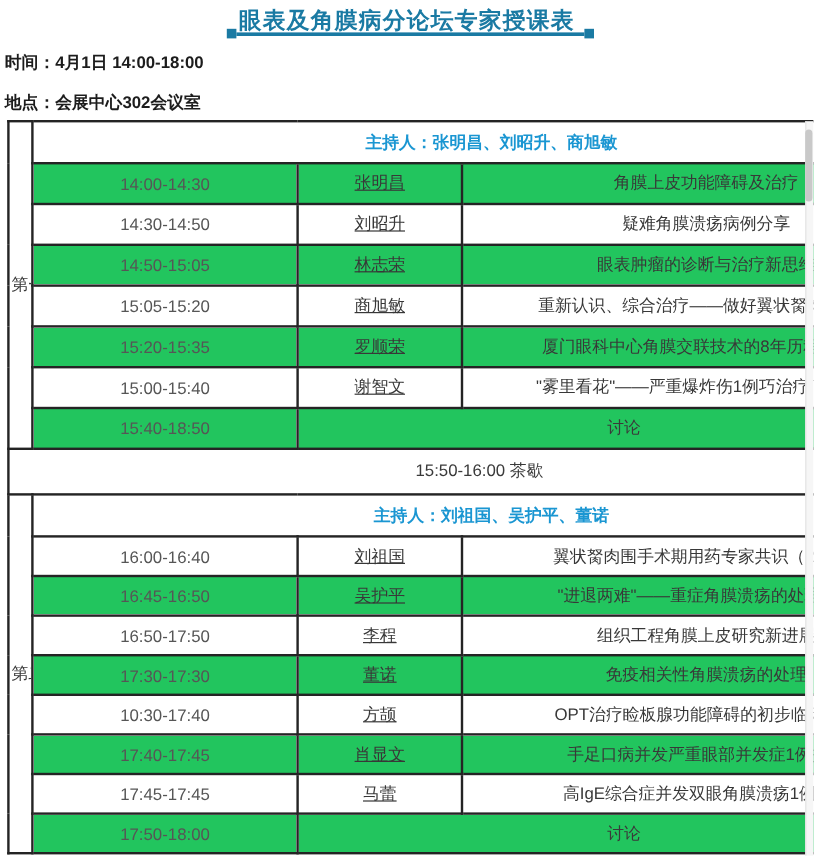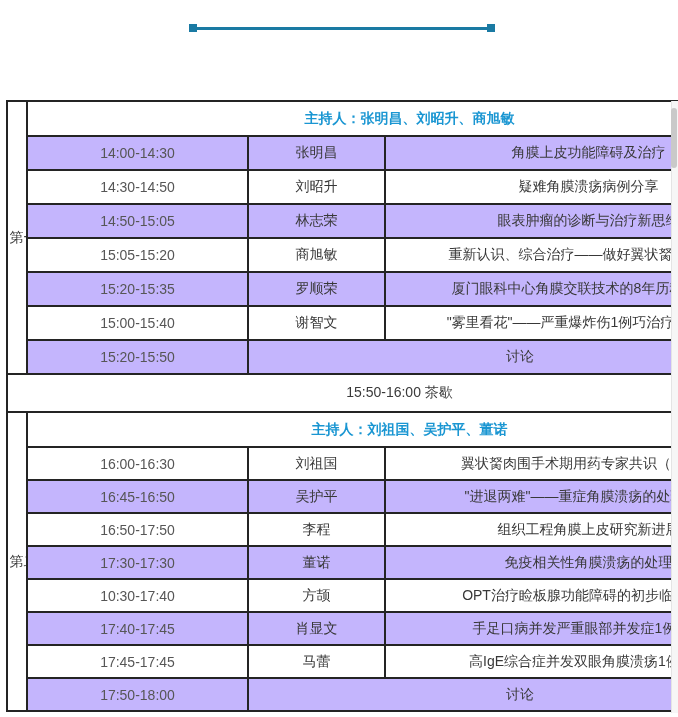--- a/index.html
+++ b/index.html
@@ -35,48 +35,51 @@
     padding:0;overflow:hidden;white-space:nowrap;
   }
   td.host-cell{height:33px;color:#1a96d2;font-weight:bold;background:#fff;}
   td.unit-cell{background:#fff;}
   .unit-vertical{
     width:15px;margin:0 auto;word-break:break-all;
     line-height:33px;font-size:14px;color:#3a3a3a;
   }
   tr.row{height:34px;}
   tr.row2{height:33px;}
-  tr.alt td{background:#c4b5fd;}
+  tr.alt td{background:#22c55e;}
   tr.plain td{background:#ffffff;}
   td.time-cell{color:#565656;}
-  td.speaker-cell{color:#383838;}
+  td.speaker-cell{color:#383838;text-decoration:underline;}
   td.topic-cell{color:#383838;}
   td.discussion-cell{color:#3a3a3a;}
   tr.break-row td{height:36px;background:#fff;color:#3a3a3a;}
   
   .scrollbar-track{
     position:absolute;left:671px;top:101px;width:6px;height:612px;
     background:#f6f6f6;border-left:1px solid #e4e4e4;
   }
   .scrollbar-thumb{
     position:absolute;left:671px;top:108px;width:6px;height:60px;
     background:#c9c9c9;border-radius:3px;
   }
 </style>
 </head>
 <body>
 
 <div class="page">
 
+  <div class="doc-title">眼表及角膜病分论坛专家授课表</div>
   <div class="title-underline">
     <div class="cap"></div>
     <div class="bar"></div>
     <div class="cap"></div>
   </div>
 
+  <div class="meta-line meta-time">时间：4月1日 14:00-18:00</div>
+  <div class="meta-line meta-loc">地点：会展中心302会议室</div>
 
   <table class="sched">
     <colgroup>
       <col style="width:20px">
         <col style="width:221px">
         <col style="width:137px">
         <col style="width:407px">
     </colgroup>
 
     <tbody>
@@ -110,36 +113,36 @@
       <td class="time-cell">15:20-15:35</td>
       <td class="speaker-cell">罗顺荣</td>
       <td class="topic-cell">厦门眼科中心角膜交联技术的8年历程及展望</td>
     </tr>
     <tr class="row plain">
       <td class="time-cell">15:00-15:40</td>
       <td class="speaker-cell">谢智文</td>
       <td class="topic-cell">"雾里看花"——严重爆炸伤1例巧治疗病例分享</td>
     </tr>
     <tr class="row alt">
-      <td class="time-cell">15:20-15:50</td>
+      <td class="time-cell">15:40-18:50</td>
       <td class="discussion-cell" colspan="2">讨论</td>
     </tr>
 
     <tr class="break-row">
       <td colspan="4">15:50-16:00 茶歇</td>
     </tr>
 
     <tr class="plain">
       <td class="unit-cell" rowspan="9">
         <div class="unit-vertical">第二单元</div>
       </td>
       <td class="host-cell" colspan="3">主持人：刘祖国、吴护平、董诺</td>
     </tr>
     <tr class="row2 plain">
-      <td class="time-cell">16:00-16:30</td>
+      <td class="time-cell">16:00-16:40</td>
       <td class="speaker-cell">刘祖国</td>
       <td class="topic-cell">翼状胬肉围手术期用药专家共识（2017）</td>
     </tr>
     <tr class="row2 alt">
       <td class="time-cell">16:45-16:50</td>
       <td class="speaker-cell">吴护平</td>
       <td class="topic-cell">"进退两难"——重症角膜溃疡的处理策略</td>
     </tr>
     <tr class="row2 plain">
       <td class="time-cell">16:50-17:50</td>

